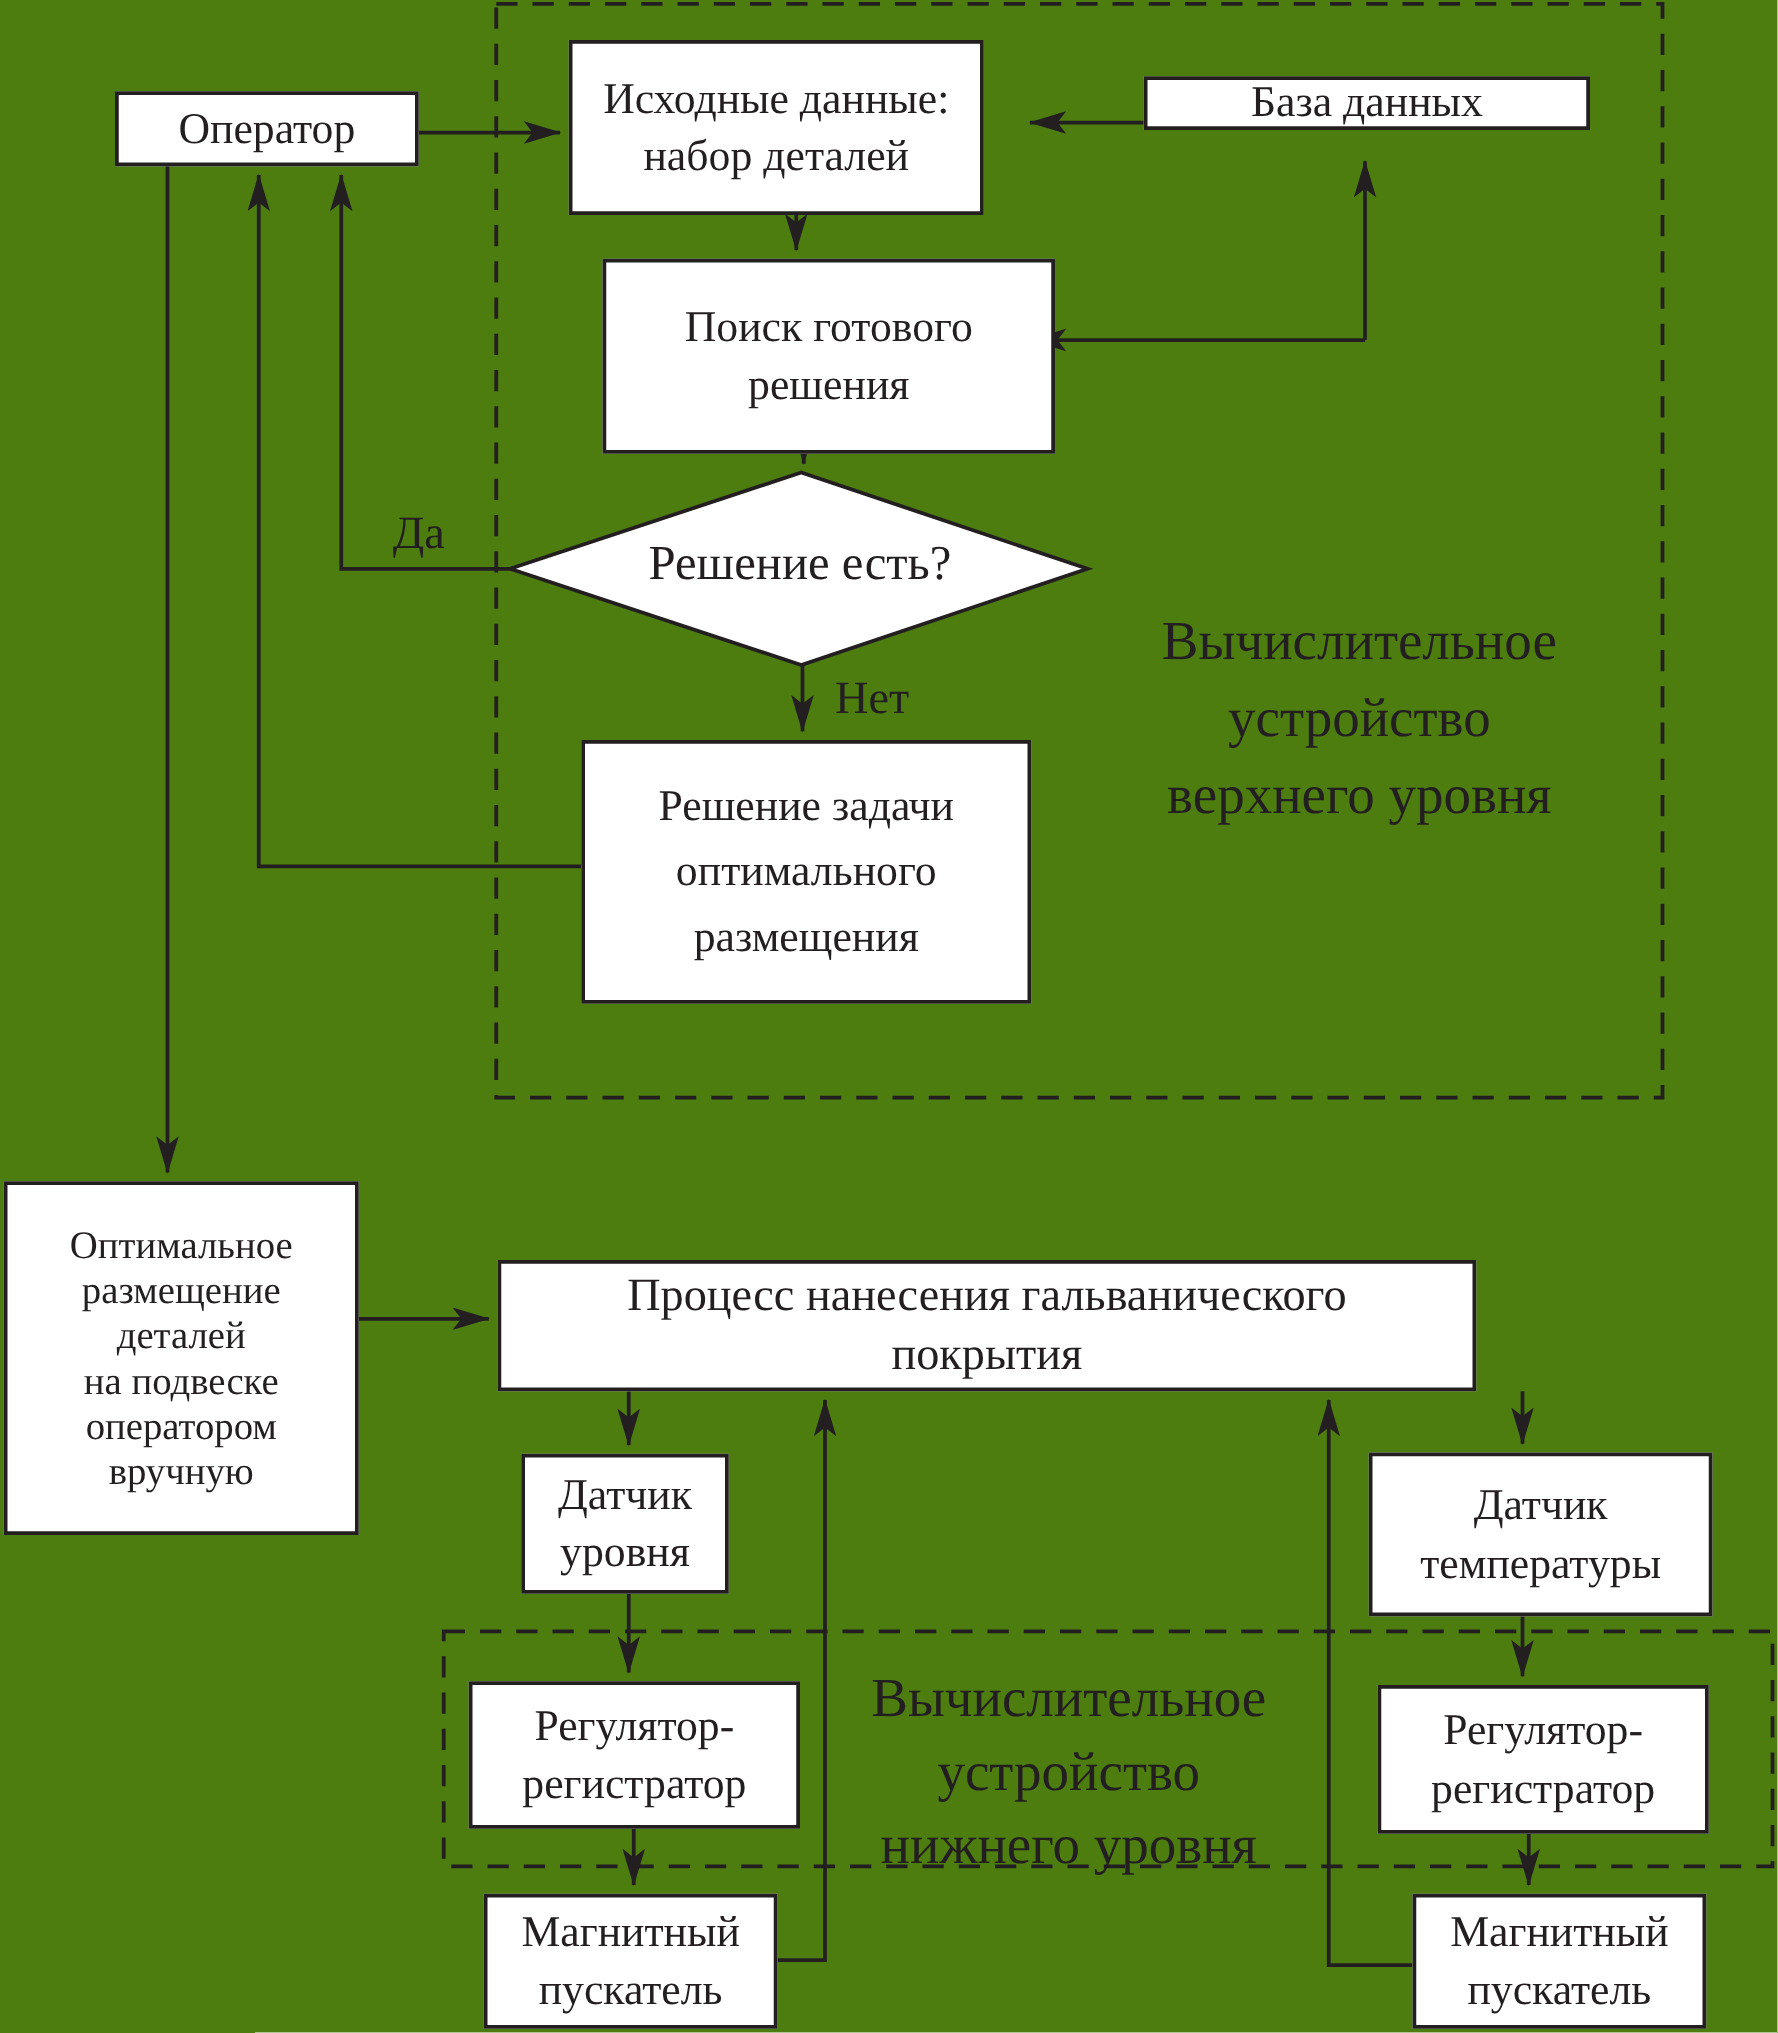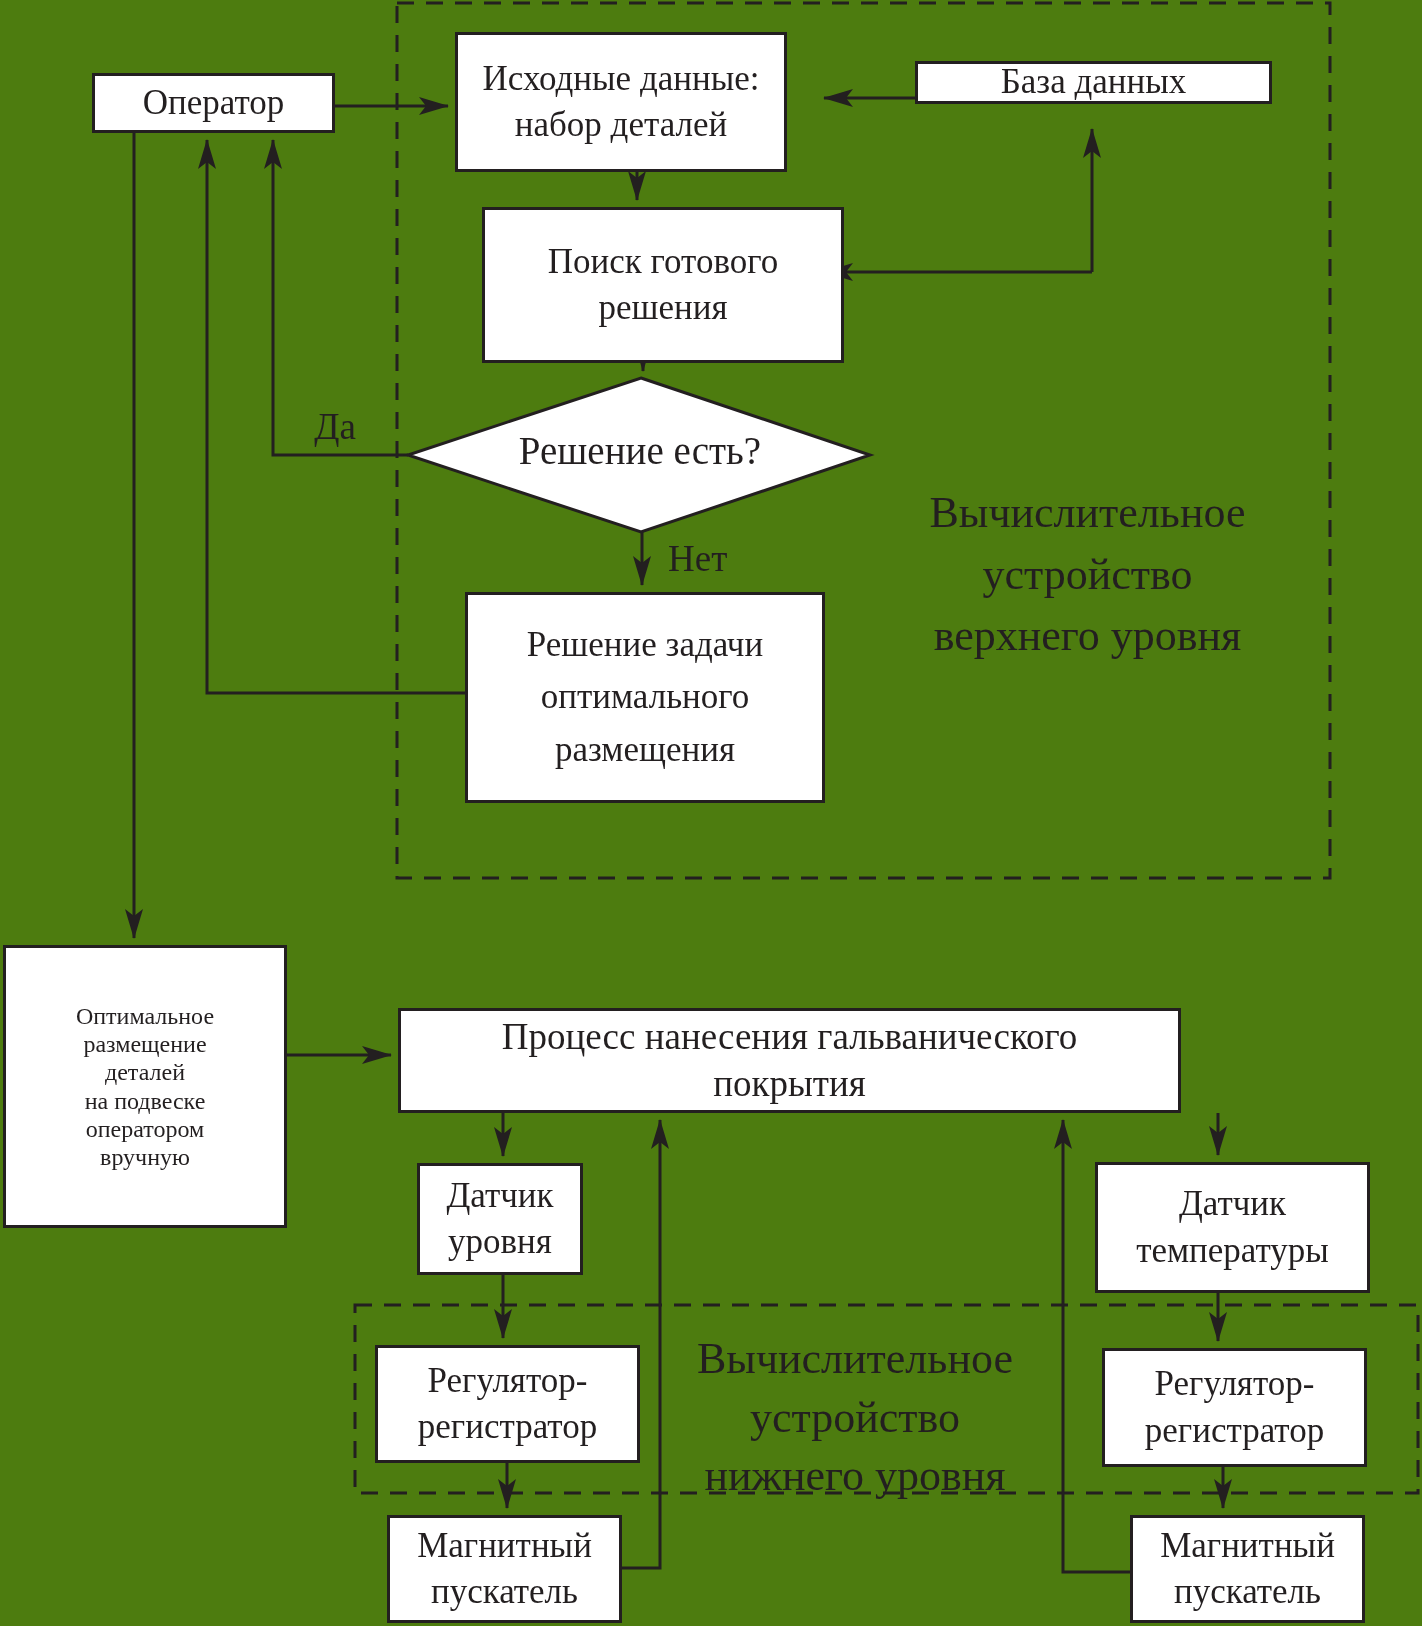--- a/index.html
+++ b/index.html
@@ -22,21 +22,21 @@
     white-space:pre-line;
     font-size:35px;line-height:1.32;
   }
   .lbl{
     position:absolute;
     white-space:pre-line;
     text-align:center;
     font-size:44px;line-height:1.4;
   }
   .t-solve{line-height:1.5;}
-  .t-manual{line-height:1.17;font-size:24px;}
+  .t-manual{line-height:1.17;font-size:31px;}
   .t-process{font-size:37px;line-height:1.25;}
   .t-diamond{
     position:absolute;left:430px;top:428px;width:420px;
     text-align:center;font-size:39px;
   }
   .t-edge{font-size:37px;line-height:1;}
 </style>
 </head>
 <body>
 

